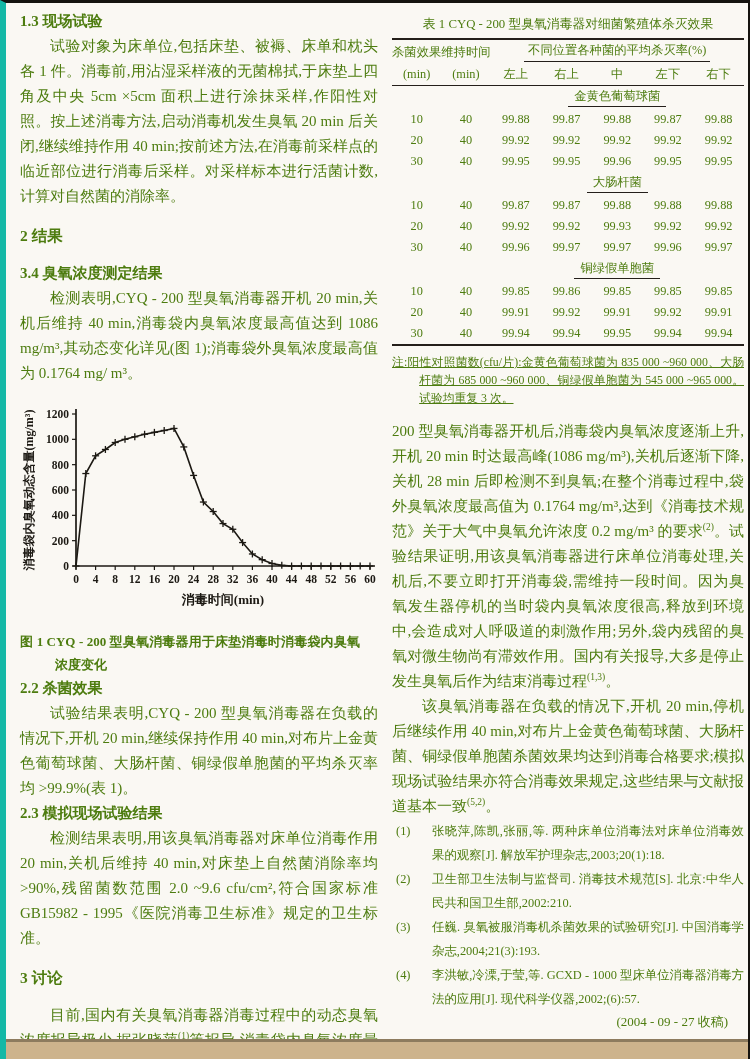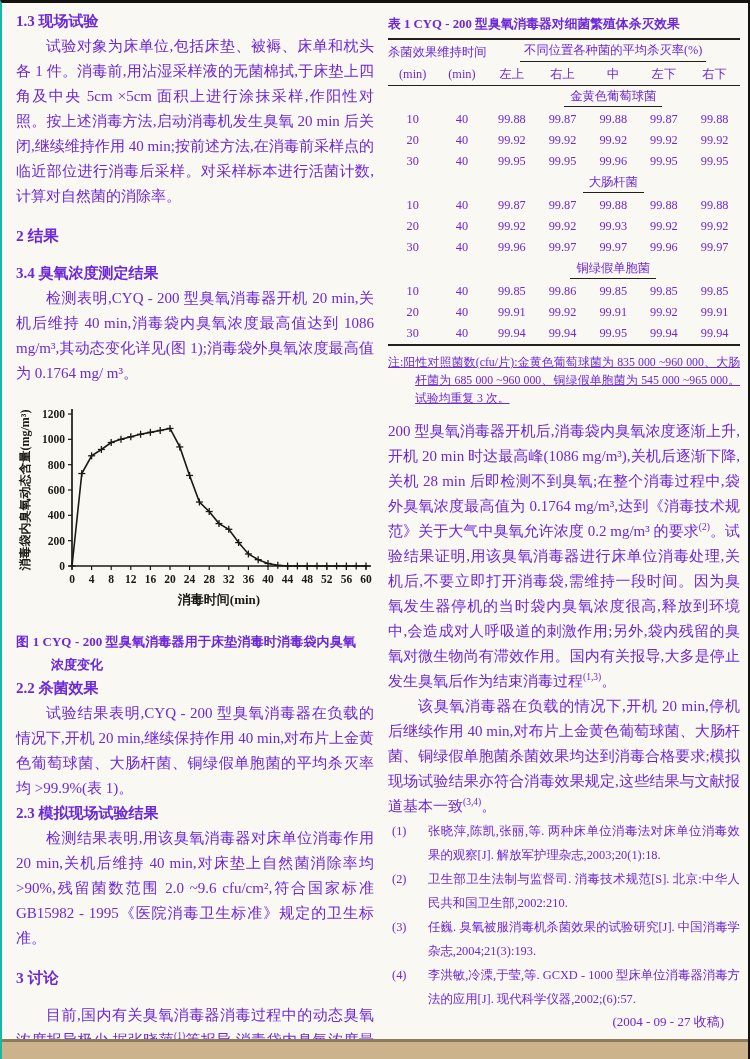--- a/index.html
+++ b/index.html
@@ -1,36 +1,36 @@
 <!DOCTYPE html>
 <html><head>
 <meta charset="utf-8">
 <style>
   html,body{margin:0;padding:0;background:#e7e3d8;}
   .page{
     position:relative;width:750px;height:1059px;margin:0 auto;
     background:#faf8f3;
-    border-top:3px solid #15130f;border-left:2px solid #14b8a6;border-right:2px solid #15130f;
+    border-top:3px solid #15130f;border-left:6px solid #14b8a6;border-right:2px solid #15130f;
     box-sizing:border-box;overflow:hidden;
     font-family:"Liberation Serif","DejaVu Serif",serif;
-    color:#6d28d9;
+    color:#4d7c0f;
   }
   .col-left{position:absolute;left:14px;top:6px;width:358px;}
   .col-right{position:absolute;left:386px;top:12px;width:352px;}
   .body-text{font-size:15px;line-height:25px;text-align:justify;margin:0;}
   .indent{text-indent:2em;}
   .sec-h{font-size:15px;font-weight:bold;margin:0;line-height:25px;}
   .sec-h-big{font-size:15.5px;font-weight:bold;margin:14px 0 12px 0;line-height:26px;}
   sup{font-size:9.5px;line-height:0;}
   
   .figure{margin:16px 0 0 0;}
   .fig-caption{font-size:13px;font-weight:bold;line-height:23px;text-align:justify;
     padding-left:2.7em;text-indent:-2.7em;margin:8px 18px 0 0;}
   
-  .tbl-title{font-size:12.8px;font-weight:bold;text-align:left;margin:0 0 5px 0;line-height:18px;}
+  .tbl-title{font-size:12.8px;font-weight:normal;text-align:center;margin:0 0 5px 0;line-height:18px;}
   table.kill{width:100%;border-collapse:collapse;font-size:12.3px;
     border-top:2px solid #241f1a;border-bottom:2px solid #241f1a;}
   table.kill th,table.kill td{font-weight:normal;text-align:center;padding:2px 0;line-height:17px;}
   table.kill thead{border-bottom:1.6px solid #241f1a;}
   .span-h{display:inline-block;border-bottom:1.2px solid #241f1a;padding:0 4px 2px 4px;}
   .grp-cell span{display:inline-block;border-bottom:1.2px solid #241f1a;padding:0 6px 1px 6px;}
   .tbl-note{font-size:11.8px;line-height:18px;text-align:justify;margin:7px 0 0 0;
     padding-left:2.3em;text-indent:-2.3em;text-decoration:underline;}
   
   .ref-heading{font-size:15px;font-weight:bold;text-align:center;margin:14px 0 8px 0;letter-spacing:2px;}
@@ -296,21 +296,21 @@
             <td>99.94</td>
             <td>99.95</td>
             <td>99.94</td>
             <td>99.94</td>
           </tr>
         </tbody>
       </table>
     <p class="tbl-note">注:阳性对照菌数(cfu/片):金黄色葡萄球菌为 835 000 ~960 000、大肠杆菌为 685 000 ~960 000、铜绿假单胞菌为 545 000 ~965 000。试验均重复 3 次。</p>
 
     <p class="body-text" style="margin-top:12px;"><span>200 型臭氧消毒器开机后,消毒袋内臭氧浓度逐渐上升,开机 20 min 时达最高峰(1086 mg/m³),关机后逐渐下降,关机 28 min 后即检测不到臭氧;在整个消毒过程中,袋外臭氧浓度最高值为 0.1764 mg/m³,达到《消毒技术规范》关于大气中臭氧允许浓度 0.2 mg/m³ 的要求</span><sup>(2)</sup><span>。试验结果证明,用该臭氧消毒器进行床单位消毒处理,关机后,不要立即打开消毒袋,需维持一段时间。因为臭氧发生器停机的当时袋内臭氧浓度很高,释放到环境中,会造成对人呼吸道的刺激作用;另外,袋内残留的臭氧对微生物尚有滞效作用。国内有关报导,大多是停止发生臭氧后作为结束消毒过程</span><sup>(1,3)</sup><span>。</span></p>
-    <p class="body-text indent"><span>该臭氧消毒器在负载的情况下,开机 20 min,停机后继续作用 40 min,对布片上金黄色葡萄球菌、大肠杆菌、铜绿假单胞菌杀菌效果均达到消毒合格要求;模拟现场试验结果亦符合消毒效果规定,这些结果与文献报道基本一致</span><sup>(3,4)</sup><span>。</span></p>
+    <p class="body-text indent"><span>该臭氧消毒器在负载的情况下,开机 20 min,停机后继续作用 40 min,对布片上金黄色葡萄球菌、大肠杆菌、铜绿假单胞菌杀菌效果均达到消毒合格要求;模拟现场试验结果亦符合消毒效果规定,这些结果与文献报道基本一致</span><sup>(5,2)</sup><span>。</span></p>
 
     <div id="ref-list">
         <div class="ref-item"><span class="ref-label">(1)</span><span>张晓萍,陈凯,张丽,等. 两种床单位消毒法对床单位消毒效果的观察[J]. 解放军护理杂志,2003;20(1):18.</span></div>
         <div class="ref-item"><span class="ref-label">(2)</span><span>卫生部卫生法制与监督司. 消毒技术规范[S]. 北京:中华人民共和国卫生部,2002:210.</span></div>
         <div class="ref-item"><span class="ref-label">(3)</span><span>任巍. 臭氧被服消毒机杀菌效果的试验研究[J]. 中国消毒学杂志,2004;21(3):193.</span></div>
         <div class="ref-item"><span class="ref-label">(4)</span><span>李洪敏,冷溧,于莹,等. GCXD - 1000 型床单位消毒器消毒方法的应用[J]. 现代科学仪器,2002;(6):57.</span></div>
       </div>
     <p class="received">(2004 - 09 - 27 收稿)</p>
   </div>
 

